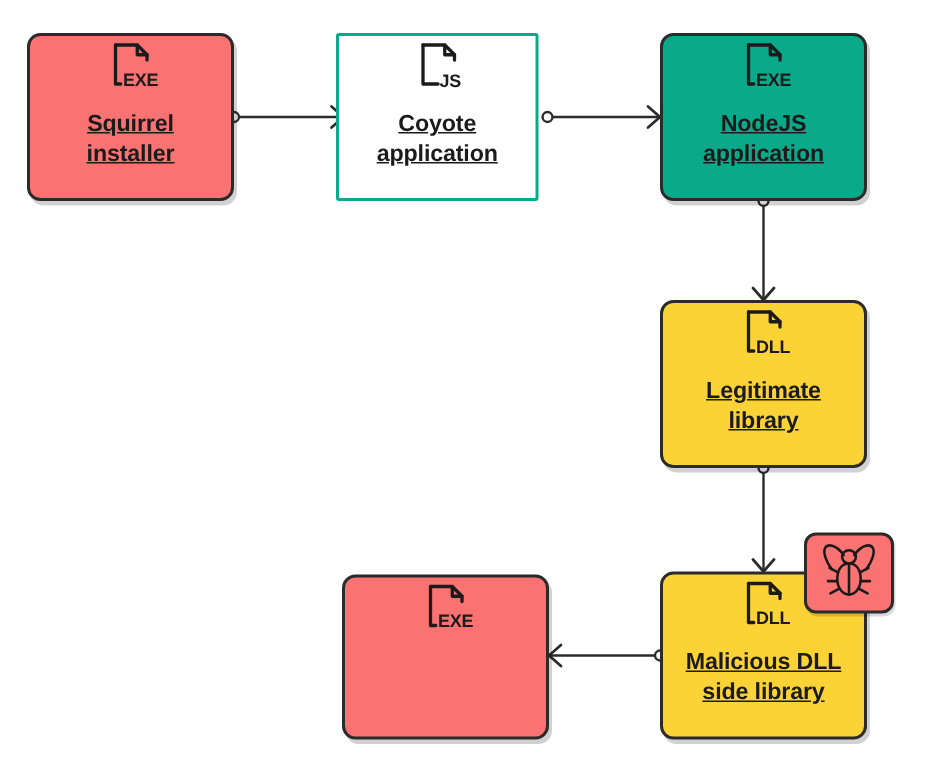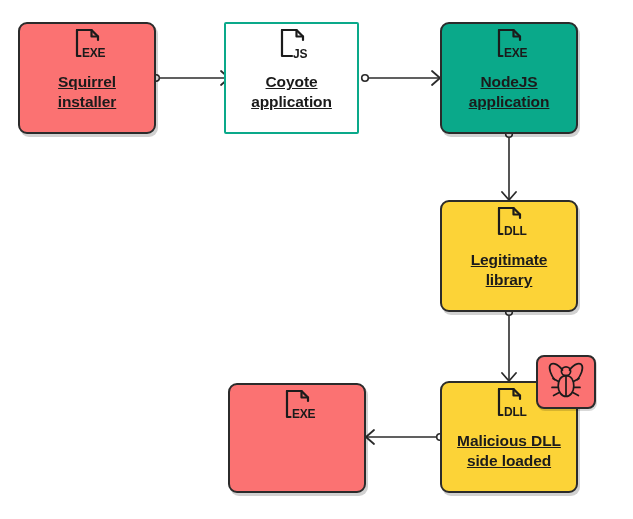--- a/index.html
+++ b/index.html
@@ -167,21 +167,21 @@
   <div class="node" style="left:440px; top:381px; width:138px; height:112px; background:#fcd337;">
     <span class="node-icon">
       <svg width="40" height="40" viewBox="0 0 40 40">
         <path d="M10 6 L24.5 6 L31 12.5 L31 16" fill="none" stroke="#1b1b1b" stroke-width="2.2" stroke-linecap="round" stroke-linejoin="round"></path>
         <path d="M24.5 6 L24.5 12.5 L31 12.5" fill="none" stroke="#1b1b1b" stroke-width="2.2" stroke-linecap="round" stroke-linejoin="round"></path>
         <path d="M10 6 L10 32 L13.5 32" fill="none" stroke="#1b1b1b" stroke-width="2.2" stroke-linecap="round" stroke-linejoin="round"></path>
         <text x="15" y="33" font-family="'Liberation Sans',sans-serif" font-size="12" font-weight="700" fill="#1b1b1b" letter-spacing="-0.2">DLL</text>
       </svg>
     </span>
     <div class="node-label">Malicious DLL
-side loaded</div>
+side library</div>
   </div>
 
   <div class="node" style="left:228px; top:383px; width:138px; height:110px; background:#fb7272;">
     <span class="node-icon">
       <svg width="40" height="40" viewBox="0 0 40 40">
         <path d="M10 6 L24.5 6 L31 12.5 L31 16" fill="none" stroke="#1b1b1b" stroke-width="2.2" stroke-linecap="round" stroke-linejoin="round"></path>
         <path d="M24.5 6 L24.5 12.5 L31 12.5" fill="none" stroke="#1b1b1b" stroke-width="2.2" stroke-linecap="round" stroke-linejoin="round"></path>
         <path d="M10 6 L10 32 L13.5 32" fill="none" stroke="#1b1b1b" stroke-width="2.2" stroke-linecap="round" stroke-linejoin="round"></path>
         <text x="15" y="33" font-family="'Liberation Sans',sans-serif" font-size="12" font-weight="700" fill="#1b1b1b" letter-spacing="-0.2">EXE</text>
       </svg>

